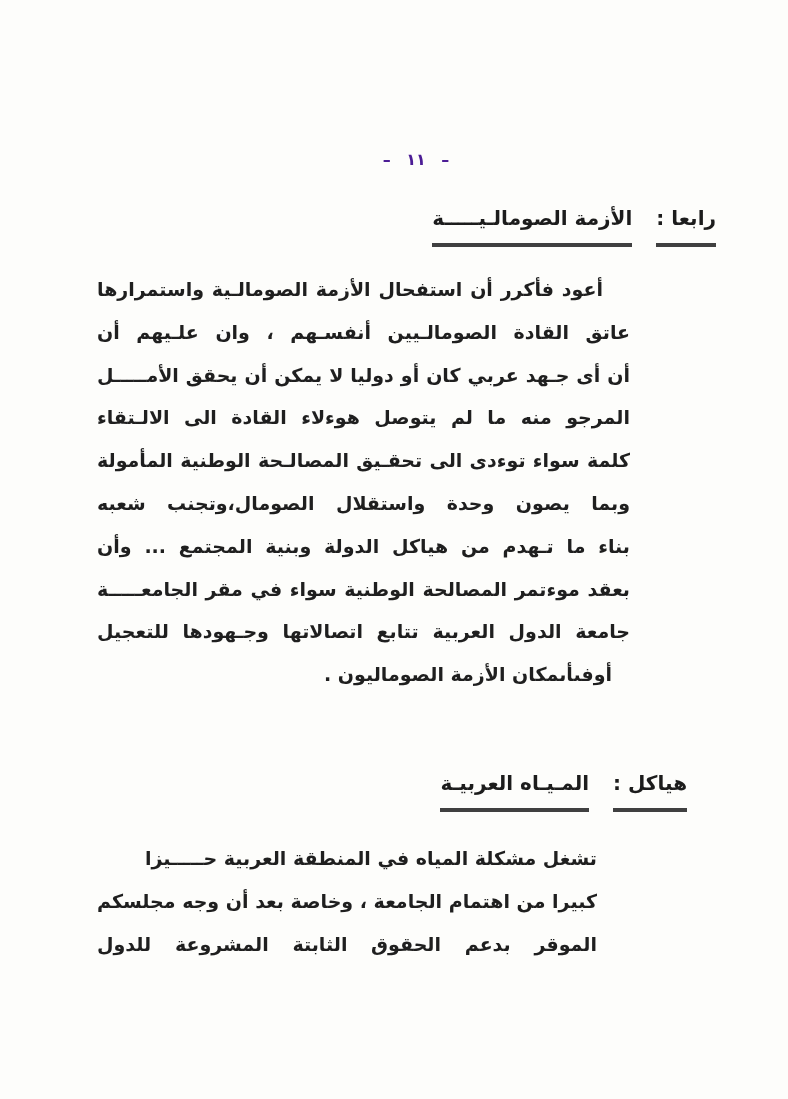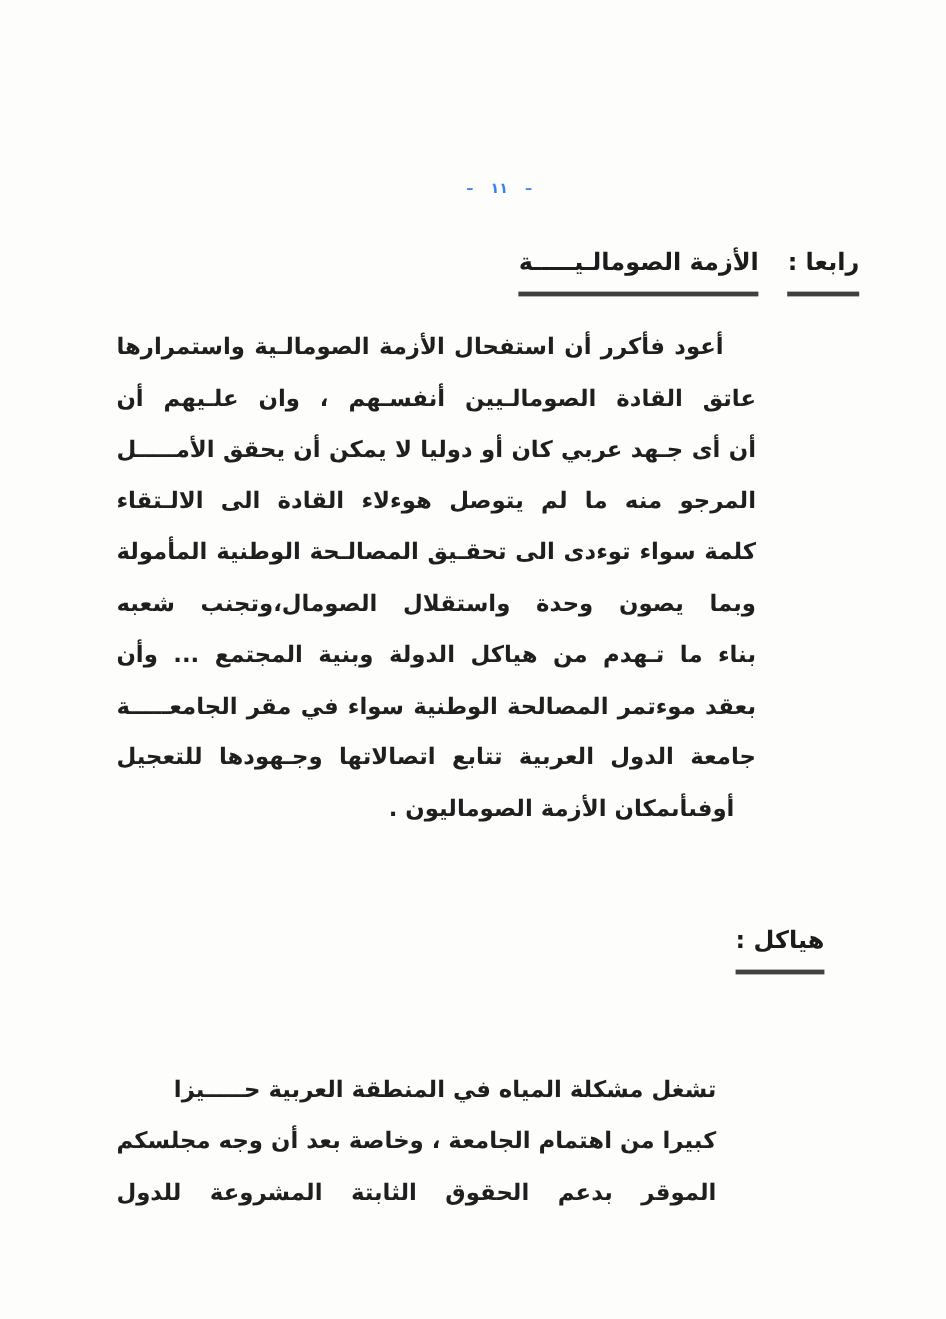--- a/index.html
+++ b/index.html
@@ -15,24 +15,24 @@
     color: #1c1c1c;
     direction: rtl;
     overflow: hidden;
   }
   .page-number {
     position: absolute;
     top: 150px; right: 0;
     width: 100%;
     padding-left: 44px;           
     text-align: center;
-    font-size: 12px;
+    font-size: 16px;
     font-weight: bold;
     word-spacing: 10px;
-    color: #3b82f6;
+    color: #4c1d95;
   }
   .heading {
     position: absolute;
     display: flex;
     gap: 24px;
     font-size: 20px;
     font-weight: bold;
     white-space: nowrap;
   }
   .heading .marker,
@@ -43,21 +43,21 @@
   #heading-1 { top: 206px; right: 72px; }
   #heading-2 { top: 771px; right: 101px; }
 
   .para {
     position: absolute;
     font-size: 19px;
     font-weight: bold;
     color: #1f1f1f;
   }
   #para-1 { top: 268px; right: 158px; width: 533px; }
-  #para-2 { top: 887px; right: 191px; width: 500px; }
+  #para-2 { top: 837px; right: 191px; width: 500px; }
 
   .ln {
     height: 42.8px;
     line-height: 42.8px;
     overflow: hidden;
     text-align: justify;
     text-align-last: justify;
     white-space: nowrap;
   }
   
@@ -86,20 +86,21 @@
     <div class="ln just">كلمة سواء توءدى الى تحقـيق المصالـحة الوطنية المأمولة ،</div>
     <div class="ln just">وبما يصون وحدة واستقلال الصومال،وتجنب شعبه الـشقيق</div>
     <div class="ln just">بناء ما تـهدم من هياكل الدولة وبنية المجتمع ... وأن</div>
     <div class="ln just">بعقد موءتمر المصالحة الوطنية سواء في مقر الجامعـــــة</div>
     <div class="ln just">جامعة الدول العربية تتابع اتصالاتها وجـهودها للتعجيل</div>
     <div class="ln end-line">أوفىأىمكان الأزمة الصوماليون .</div>
   </div>
 
   <div class="heading" id="heading-2">
     <span class="marker">هياكل :</span>
+    <span class="title">المـيـاه العربيـة</span>
   </div>
 
   <div class="para" id="para-2">
     <div class="ln short-right">تشغل مشكلة المياه في المنطقة العربية حـــــيزا</div>
     <div class="ln just">كبيرا من اهتمام الجامعة ، وخاصة بعد أن وجه مجلسكم</div>
     <div class="ln just">الموقر بدعم الحقوق الثابتة المشروعة للدول العربيــــــة</div>
   </div>
 
 </div>
 

